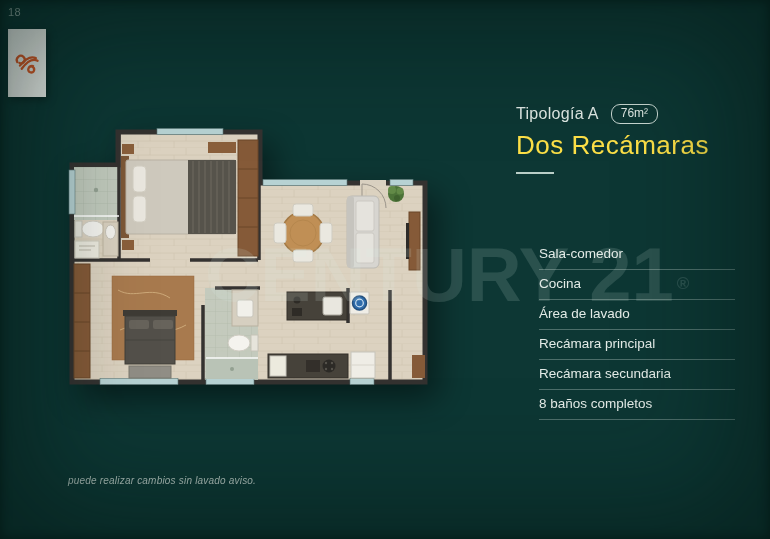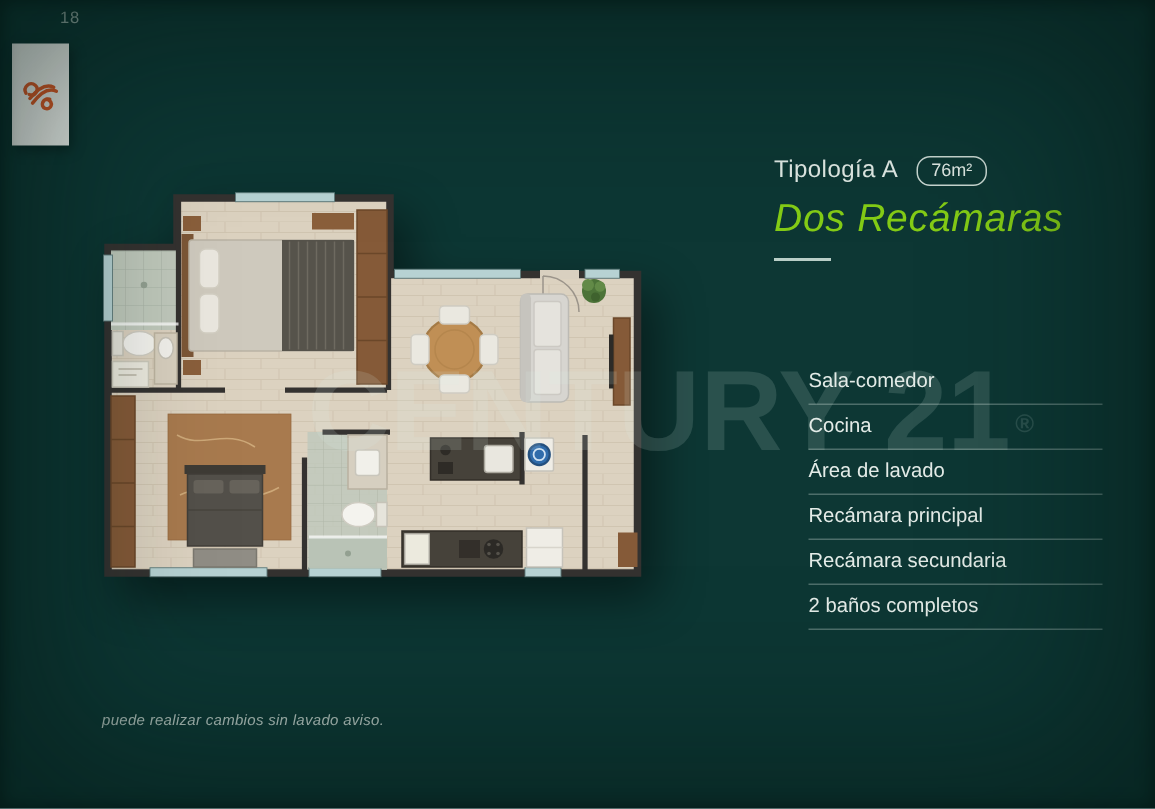--- a/index.html
+++ b/index.html
@@ -7,21 +7,21 @@
   .stage{
     position:relative;width:770px;height:539px;overflow:hidden;
     background:#0d3734;
   }
   
   .vignette{
     position:absolute;inset:0;pointer-events:none;z-index:6;
     box-shadow:inset 0 0 110px 30px rgba(3,22,19,.55), inset 0 0 10px 2px rgba(2,16,14,.5);
   }
   .page-number{
-    position:absolute;left:40px;top:6px;z-index:4;
+    position:absolute;left:8px;top:6px;z-index:4;
     font-size:11px;color:#93aba5;letter-spacing:.5px;
   }
   .logo-card{
     position:absolute;left:8px;top:29px;width:38px;height:68px;z-index:4;
     background:#f2f5f1;display:flex;align-items:center;justify-content:center;
     box-shadow:2px 3px 8px rgba(0,0,0,.35);
   }
   
   .plan{
     position:absolute;left:60px;top:120px;z-index:2;
@@ -36,21 +36,21 @@
   .watermark .wm-reg{font-size:17px;vertical-align:12px;margin-left:3px;}
   
   .header-block{position:absolute;left:516px;top:104px;z-index:4;}
   .typ-row{display:flex;align-items:center;gap:12px;}
   .typ-label{font-size:16px;color:#dfe9e4;letter-spacing:.3px;}
   .area-badge{
     font-size:12px;color:#dfe9e4;border:1.5px solid #c9d8d2;border-radius:9px;
     padding:2px 9px 3px;line-height:1.1;
   }
   .subtitle{
-    margin-top:6px;font-style:italic;font-size:26px;color:#84cc16;letter-spacing:.5px;
+    margin-top:6px;font-size:26px;color:#fde047;letter-spacing:.5px;
   }
   .title-underline{margin-top:11px;width:38px;height:2px;background:#b9cec7;}
   .features{position:absolute;left:539px;top:240px;width:196px;z-index:4;}
   .feature-row{
     font-size:13.5px;line-height:16px;color:#e3ebe7;
     padding:6px 0 7px;border-bottom:1px solid rgba(225,238,233,.3);
   }
   .disclaimer{
     position:absolute;left:68px;top:474px;z-index:4;
     font-size:10px;font-style:italic;color:#b0c1bb;line-height:1.4;letter-spacing:.2px;
@@ -215,21 +215,21 @@
     <div class="subtitle">Dos Recámaras</div>
     <div class="title-underline"></div>
   </div>
 
   <div class="features">
     <div class="feature-row">Sala-comedor</div>
     <div class="feature-row">Cocina</div>
     <div class="feature-row">Área de lavado</div>
     <div class="feature-row">Recámara principal</div>
     <div class="feature-row">Recámara secundaria</div>
-    <div class="feature-row">2 baños completos</div>
+    <div class="feature-row">8 baños completos</div>
   </div>
 
   <div class="disclaimer">
     <div>puede realizar cambios sin lavado aviso.</div>
   </div>
 
   <div class="vignette"></div>
 </div>
 
 </body></html>

